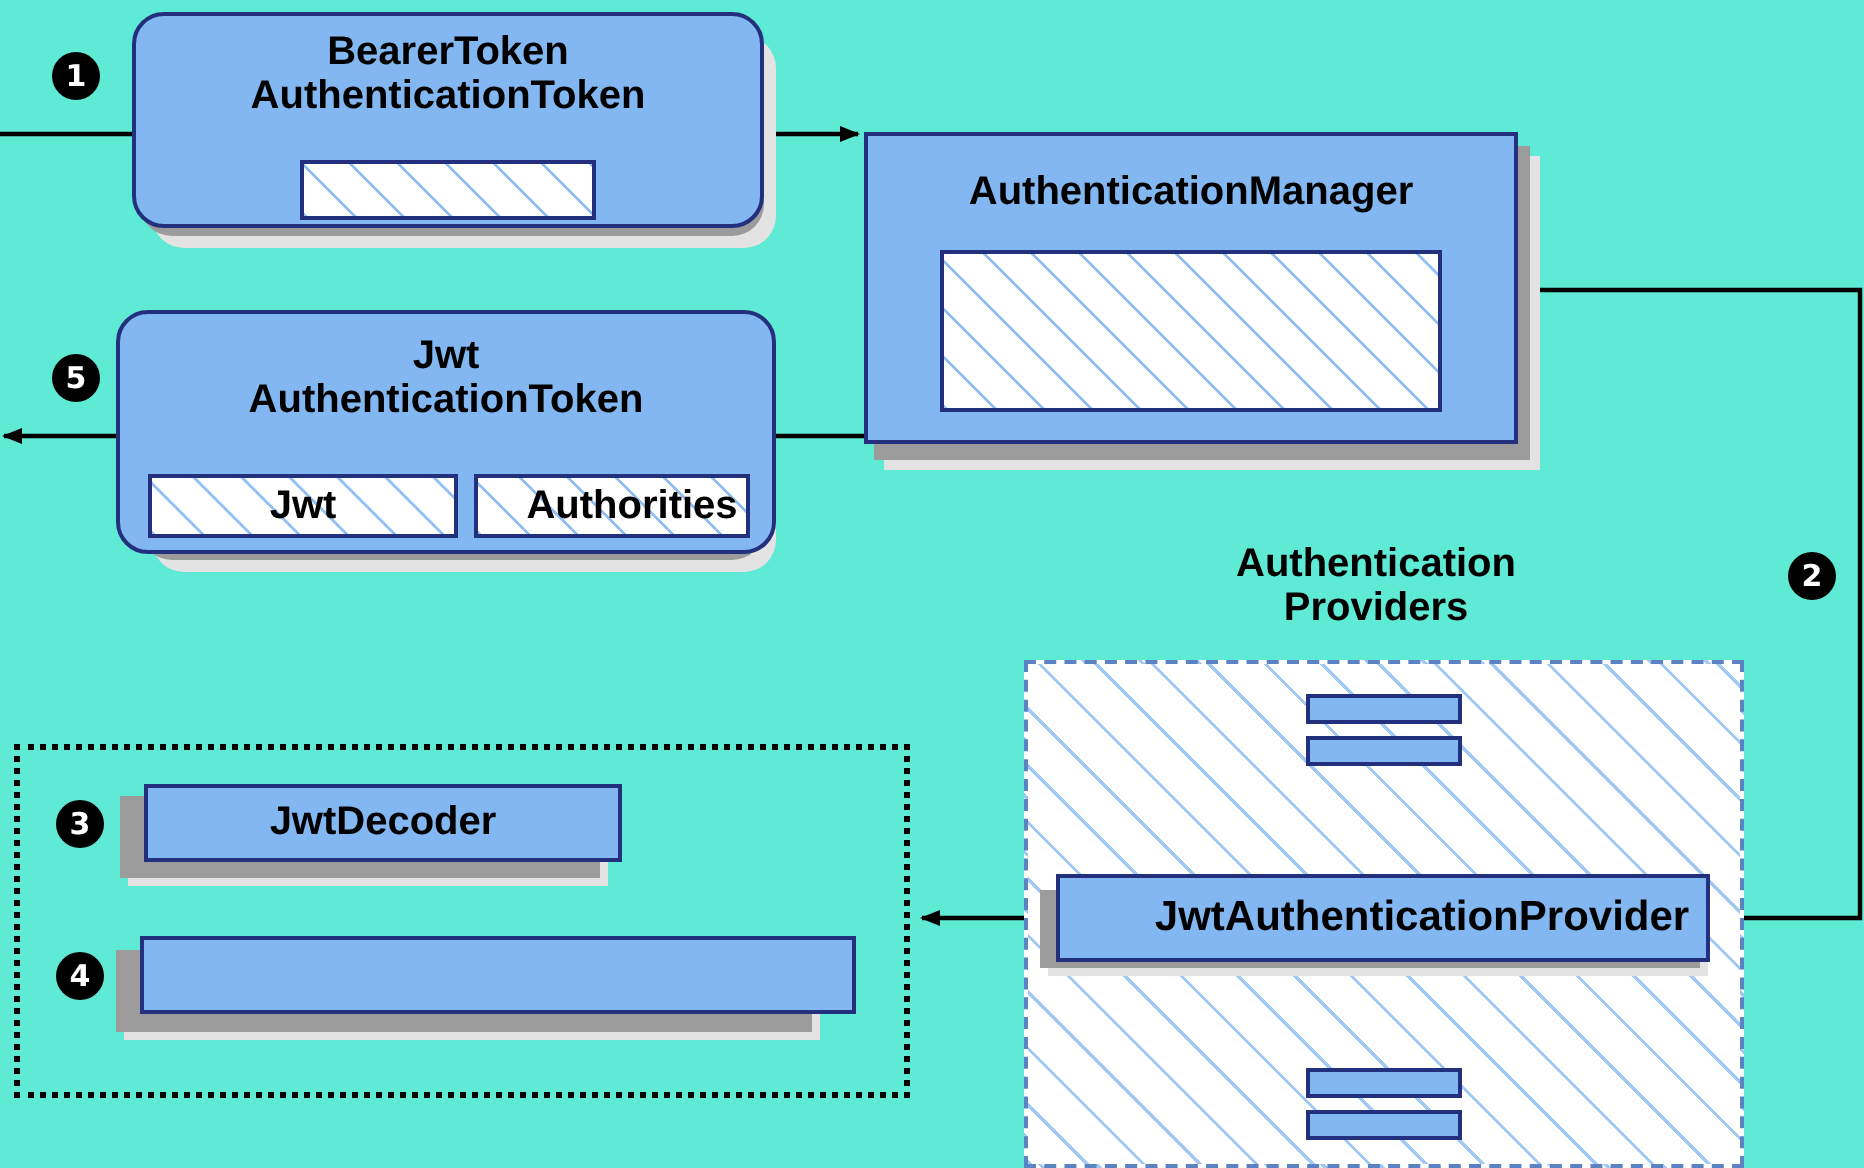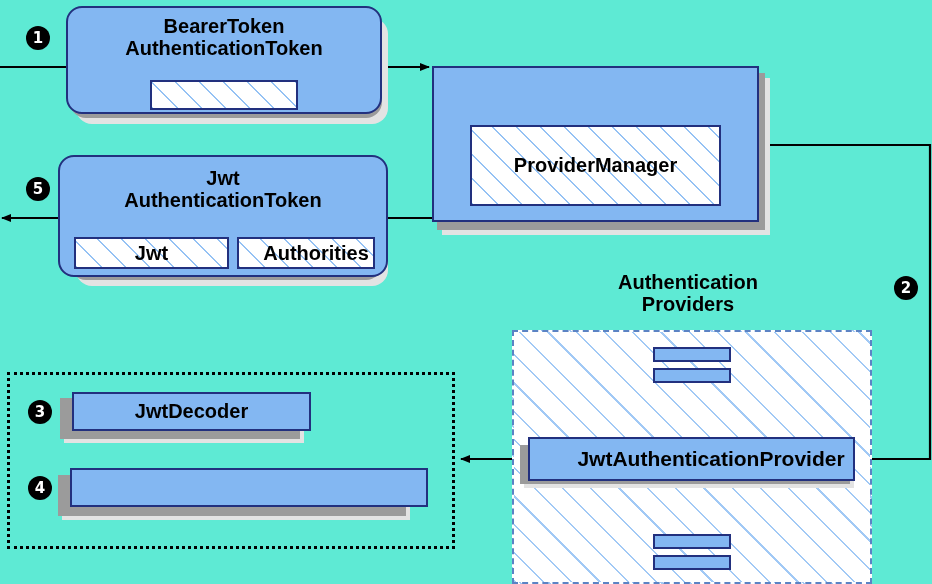--- a/index.html
+++ b/index.html
@@ -151,22 +151,22 @@
   <div class="sh-dark rnd-sh" style="left:70px; top:12px; width:312px; height:106px;"></div>
   <div class="bluebox rounded" style="left:66px; top:6px; width:316px; height:108px;"></div>
   <div class="txt-center" style="left:66px; top:8px; width:316px; height:58px; font-size:20px;">BearerToken
 AuthenticationToken</div>
   <div class="hatchbox" style="left:150px; top:80px; width:148px; height:30px;"></div>
   <div class="badge" style="left:26px; top:26px;">1</div>
 
   <div class="sh-light" style="left:442px; top:78px; width:328px; height:157px;"></div>
   <div class="sh-dark" style="left:437px; top:73px; width:328px; height:157px;"></div>
   <div class="bluebox" style="left:432px; top:66px; width:327px; height:156px;"></div>
+  <div class="txt-center" style="left:432px; top:74px; width:327px; height:44px; font-size:20px;">AuthenticationManager</div>
   <div class="hatchbox" style="left:470px; top:125px; width:251px; height:81px;"></div>
-  <div class="txt-center" style="left:470px; top:125px; width:251px; height:81px; font-size:20px;">ProviderManager</div>
 
   <div class="badge" style="left:894px; top:276px;">2</div>
 
   <div class="sh-light rnd-sh" style="left:76px; top:172px; width:312px; height:114px;"></div>
   <div class="sh-dark rnd-sh" style="left:70px; top:166px; width:312px; height:114px;"></div>
   <div class="bluebox rounded" style="left:58px; top:155px; width:330px; height:122px;"></div>
   <div class="txt-center" style="left:58px; top:160px; width:330px; height:58px; font-size:20px;">Jwt
 AuthenticationToken</div>
   <div class="hatchbox" style="left:74px; top:237px; width:155px; height:32px;"></div>
   <div class="txt-center" style="left:74px; top:237px; width:155px; height:32px; font-size:20px;">Jwt</div>

